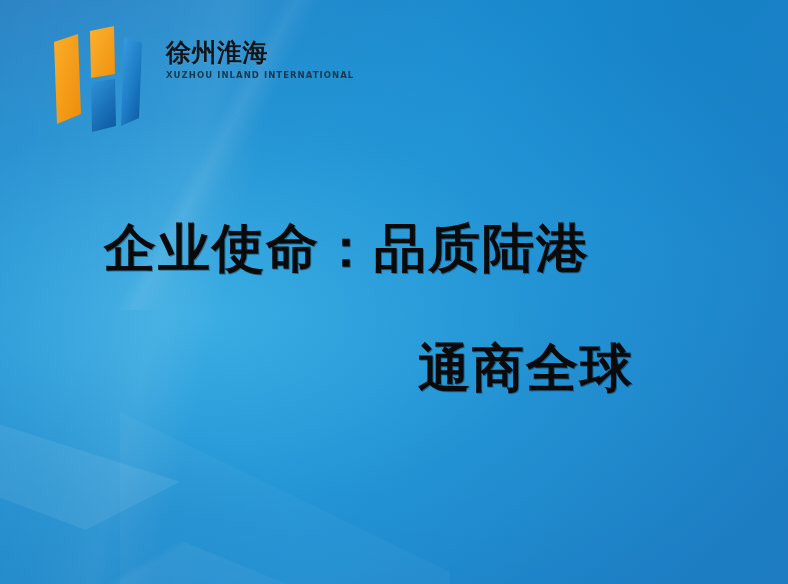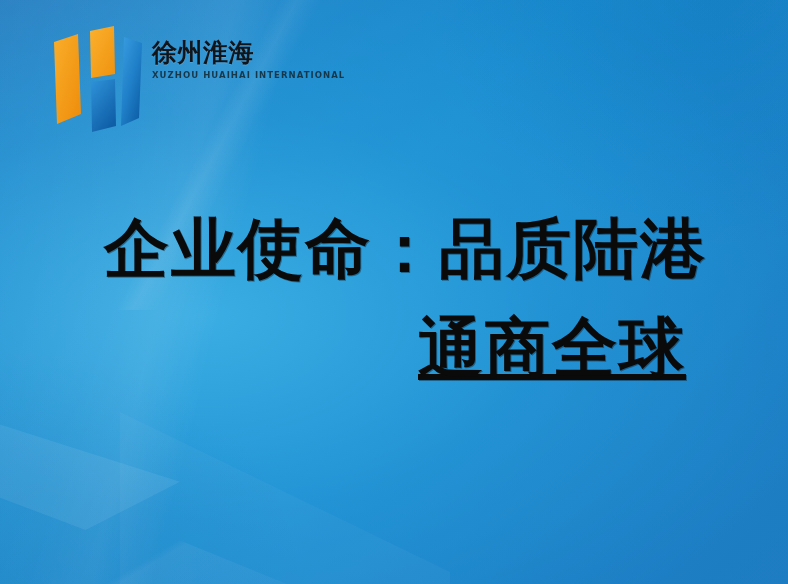--- a/index.html
+++ b/index.html
@@ -88,21 +88,21 @@
       rgba(255,255,255,0.00) 56%);
   }
 
   
   .logo {
     position: absolute;
     left: 52px;
     top: 26px;
     display: flex;
     align-items: flex-start;
-    gap: 8px;
+    gap: 22px;
   }
   .logo-mark {
     position: relative;
     width: 92px;
     height: 108px;
     flex: 0 0 auto;
   }
   .logo-mark svg { display: block; }
 
   .logo-text {
@@ -135,33 +135,32 @@
   .headline {
     position: absolute;
     left: 0;
     right: 0;
     top: 212px;
   }
   .headline-line {
     color: #0a0a0a;
     font-family: "DejaVu Serif", "DejaVu Sans", serif;
     font-weight: 700;
-    font-size: 65px;
+    font-size: 52px;
     line-height: 72px;
     letter-spacing: 2px;
     white-space: nowrap;
     text-shadow: 1px 1px 0 rgba(0,0,0,0.35);
   }
   .headline-line-1 {
     padding-left: 104px;
   }
   .headline-line-2 {
     padding-left: 418px;
-    margin-top: 27px;
-    text-decoration: underline;
+    margin-top: 48px;
   }
 </style>
 </head>
 <body>
 
 <div id="slide">
 
   <div class="facet facet-shadow-tr"></div>
   <div class="facet facet-shadow-bl"></div>
   <div class="facet facet-left-band"></div>
@@ -199,21 +198,21 @@
         <polygon points="38,5 62,0 63,48 39,52" fill="url(#gOrangeM)"></polygon>
 
         <polygon points="39,56 63,53 64,100 40,106" fill="url(#gBlueM)"></polygon>
 
         <polygon points="72,11 90,17 87,92 69,100" fill="url(#gBlueR)"></polygon>
       </svg>
     </div>
 
     <div class="logo-text">
       <div class="logo-cn">徐州淮海</div>
-      <div class="logo-en">XUZHOU HUAIHAI INTERNATIONAL</div>
+      <div class="logo-en">XUZHOU INLAND INTERNATIONAL</div>
     </div>
   </div>
 
   <div class="headline">
     <div class="headline-line headline-line-1">企业使命：品质陆港</div>
     <div class="headline-line headline-line-2">通商全球</div>
   </div>
 
 </div>
 

